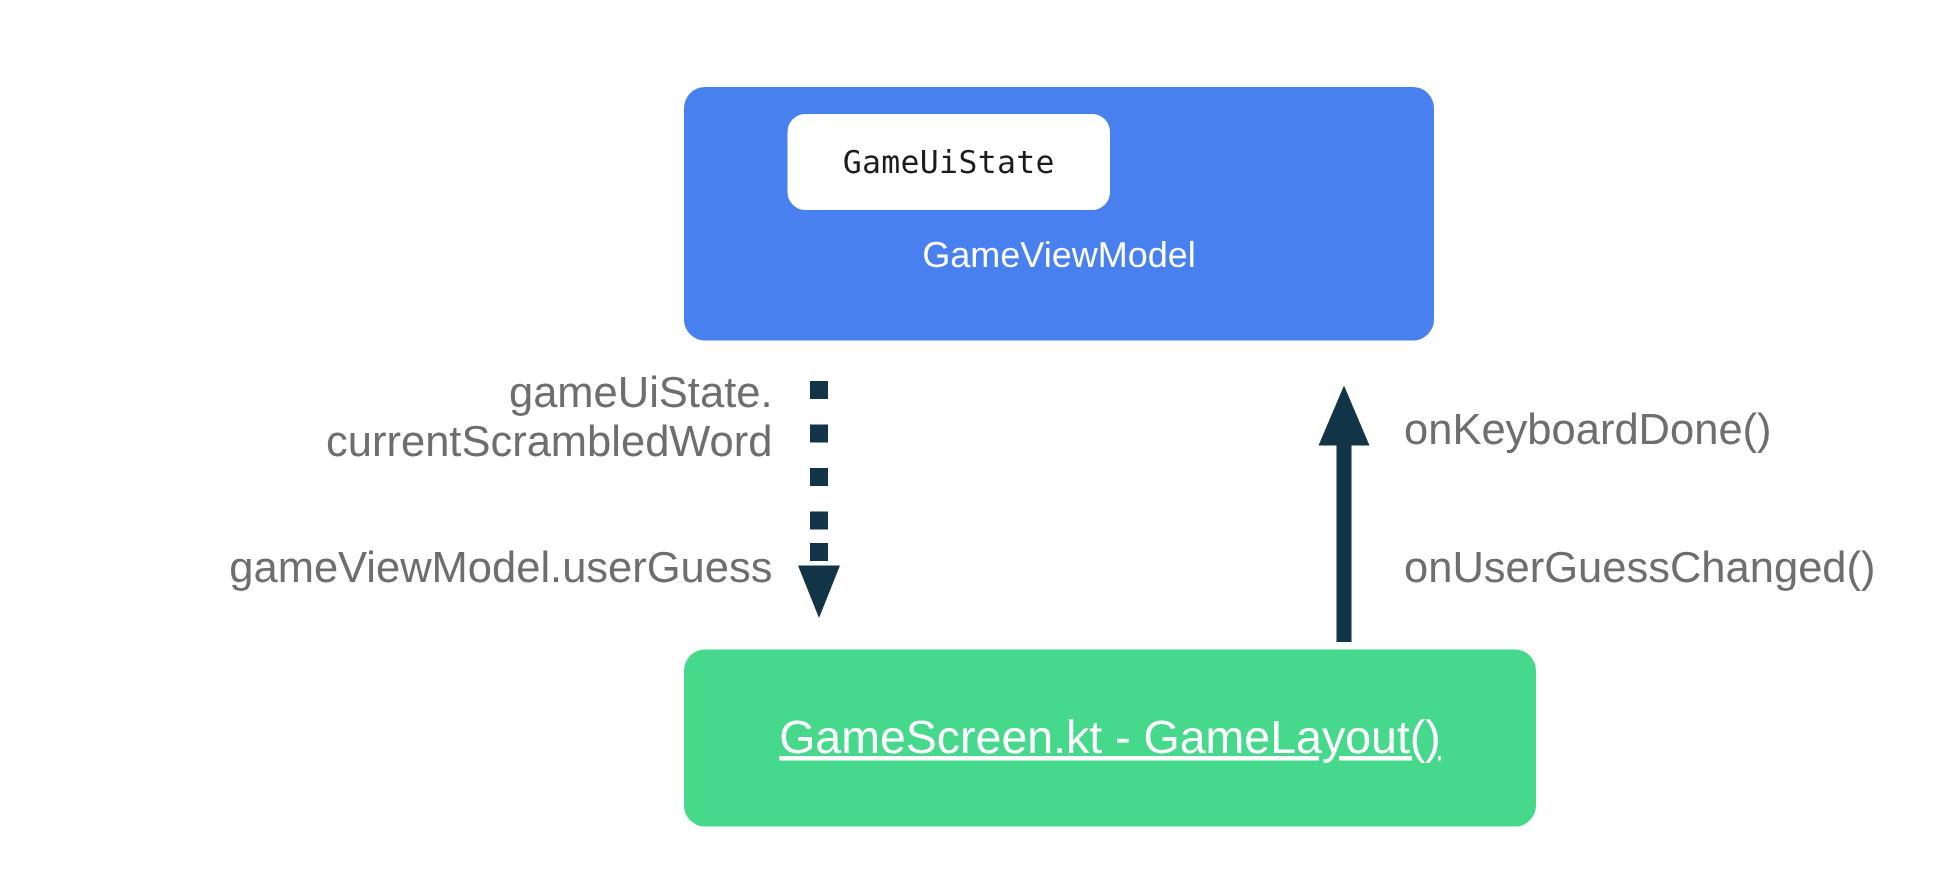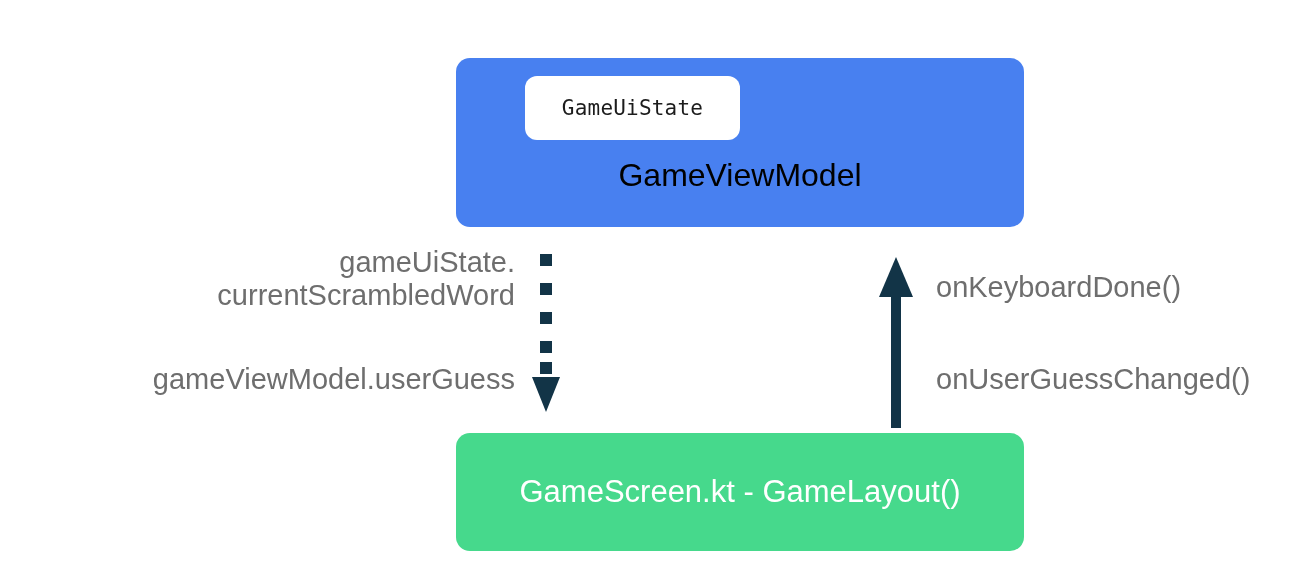--- a/index.html
+++ b/index.html
@@ -25,21 +25,21 @@
     box-sizing: border-box;
     border-radius: 14px;
     display: flex;
     flex-direction: column;
     align-items: center;
   }
 
   .viewmodel-node {
     left: 456px;
     top: 58px;
-    width: 568px;
+    width: 500px;
     height: 169px;
     background: #4880f0;
     justify-content: flex-start;
   }
 
   .state-chip {
     position: absolute;
     left: 69px;      
     top: 18px;       
     width: 215px;
@@ -54,42 +54,43 @@
     color: #1c1c1c;
     letter-spacing: 0.2px;
   }
 
   .viewmodel-title {
     position: absolute;
     left: 0;
     right: 0;
     top: 100px;
     text-align: center;
-    color: #000000;
-    font-size: 32px;
+    color: #ffffff;
+    font-size: 24px;
     font-weight: 400;
     line-height: 1.1;
   }
 
   .screen-node {
     left: 456px;
     top: 433px;
     width: 568px;
     height: 118px;
     background: #46d98c;
     justify-content: center;
   }
 
   .screen-title {
     width: 100%;
     text-align: center;
     color: #ffffff;
     font-size: 31px;
     font-weight: 400;
     line-height: 1.22;
+    text-decoration: underline;
   }
 
   
   .arrow-svg {
     position: absolute;
     left: 0;
     top: 0;
     width: 1306px;
     height: 581px;
     pointer-events: none;

